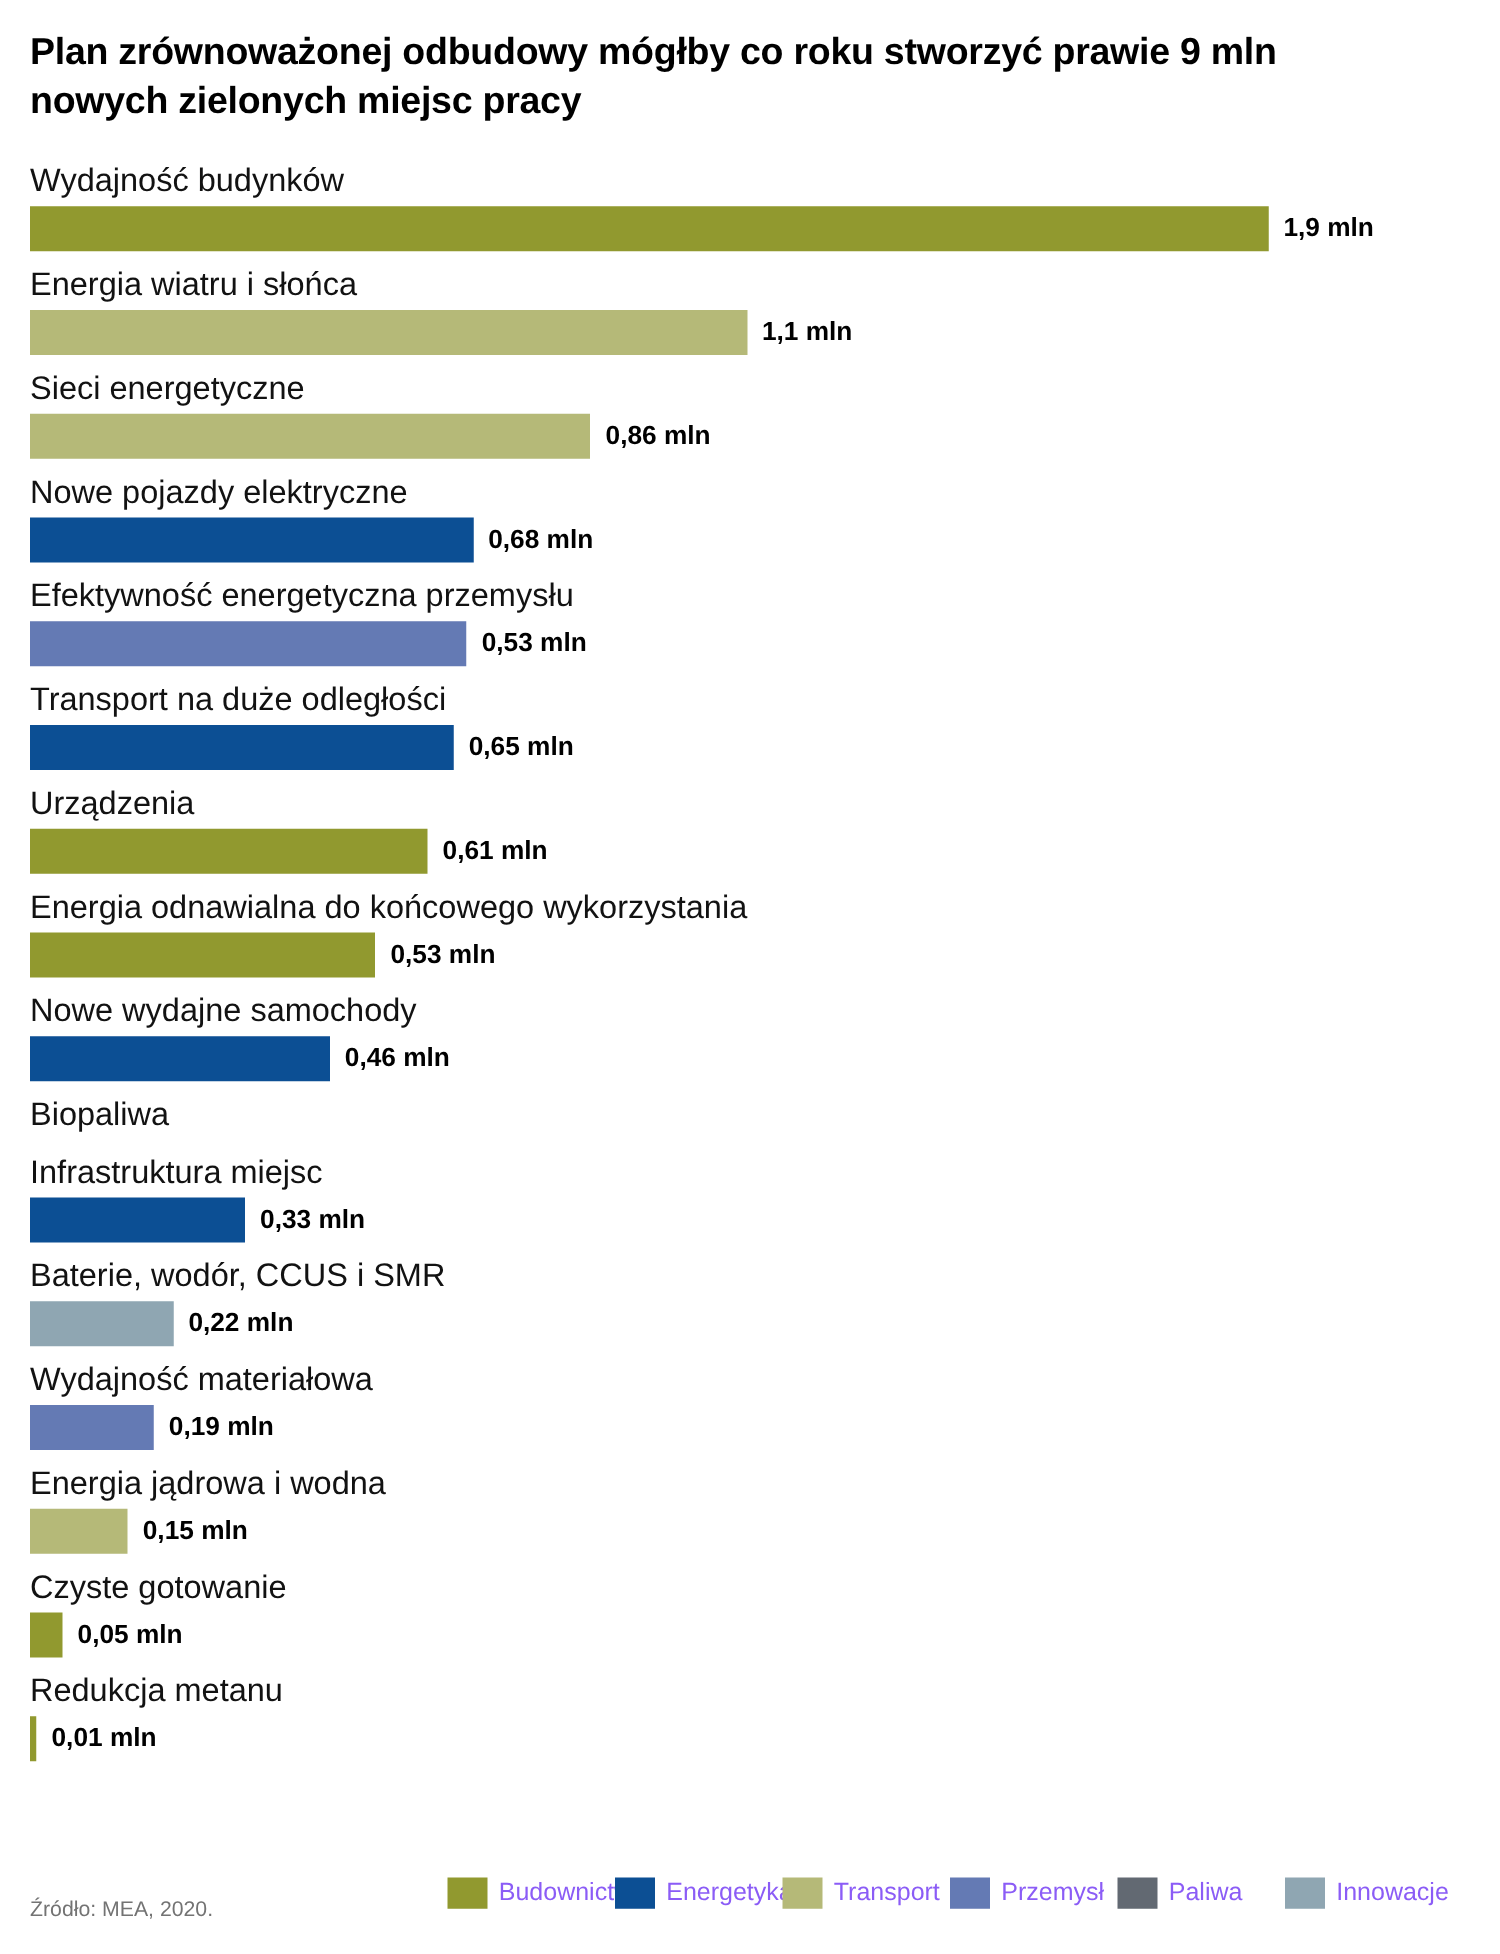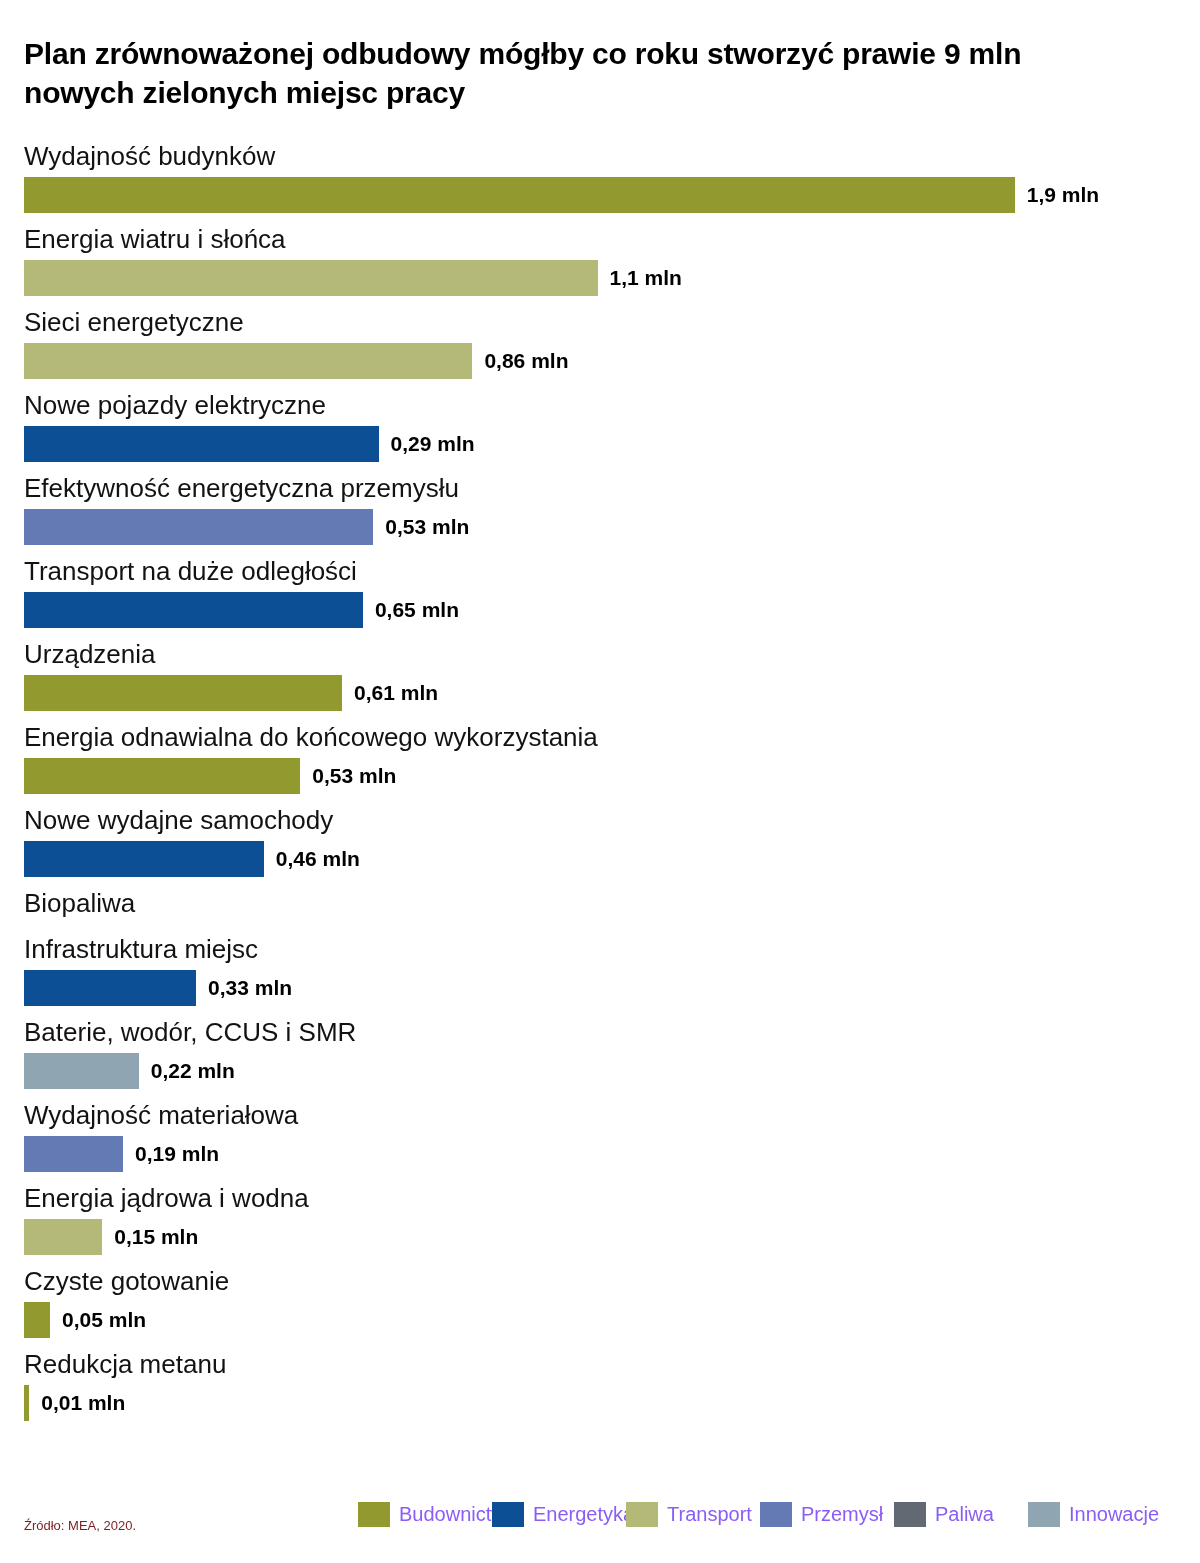--- a/index.html
+++ b/index.html
@@ -6,21 +6,21 @@
     margin: 0;
     padding: 0;
     background: #ffffff;
     font-family: "Liberation Sans", sans-serif;
   }
   .page {
     position: relative;
     width: 1200px;
     height: 1563px;
     box-sizing: border-box;
-    padding: 12px 24px;
+    padding: 0 24px;
     overflow: hidden;
     background: #ffffff;
   }
   .title {
     margin: 22px 0 0 0;
     max-width: 1040px;
     font-size: 30px;
     line-height: 1.3;
     font-weight: bold;
     color: #000000;
@@ -53,22 +53,22 @@
     font-size: 21px;
     font-weight: bold;
     color: #000000;
     margin-left: 12px;
     white-space: nowrap;
   }
   .footer-source {
     position: absolute;
     left: 24px;
     top: 1518px;
-    font-size: 13px;
-    color: #7f1d1d;
+    font-size: 17px;
+    color: #737373;
   }
   .legend {
     position: absolute;
     left: 358px;
     top: 1502px;
     display: flex;
     flex-direction: row;
   }
   .legend-item {
     width: 134px;
@@ -113,21 +113,21 @@
         <div class="bar-label">Sieci energetyczne</div>
         <div class="bar-line">
           <div class="bar" style="width: 38.9263%; background: rgb(181, 185, 120);"></div>
           <div class="bar-value">0,86 mln</div>
         </div>
       </div>
       <div class="bar-row">
         <div class="bar-label">Nowe pojazdy elektryczne</div>
         <div class="bar-line">
           <div class="bar" style="width: 30.7789%; background: rgb(12, 79, 148);"></div>
-          <div class="bar-value">0,29 mln</div>
+          <div class="bar-value">0,68 mln</div>
         </div>
       </div>
       <div class="bar-row">
         <div class="bar-label">Efektywność energetyczna przemysłu</div>
         <div class="bar-line">
           <div class="bar" style="width: 30.3263%; background: rgb(100, 122, 180);"></div>
           <div class="bar-value">0,53 mln</div>
         </div>
       </div>
       <div class="bar-row">

